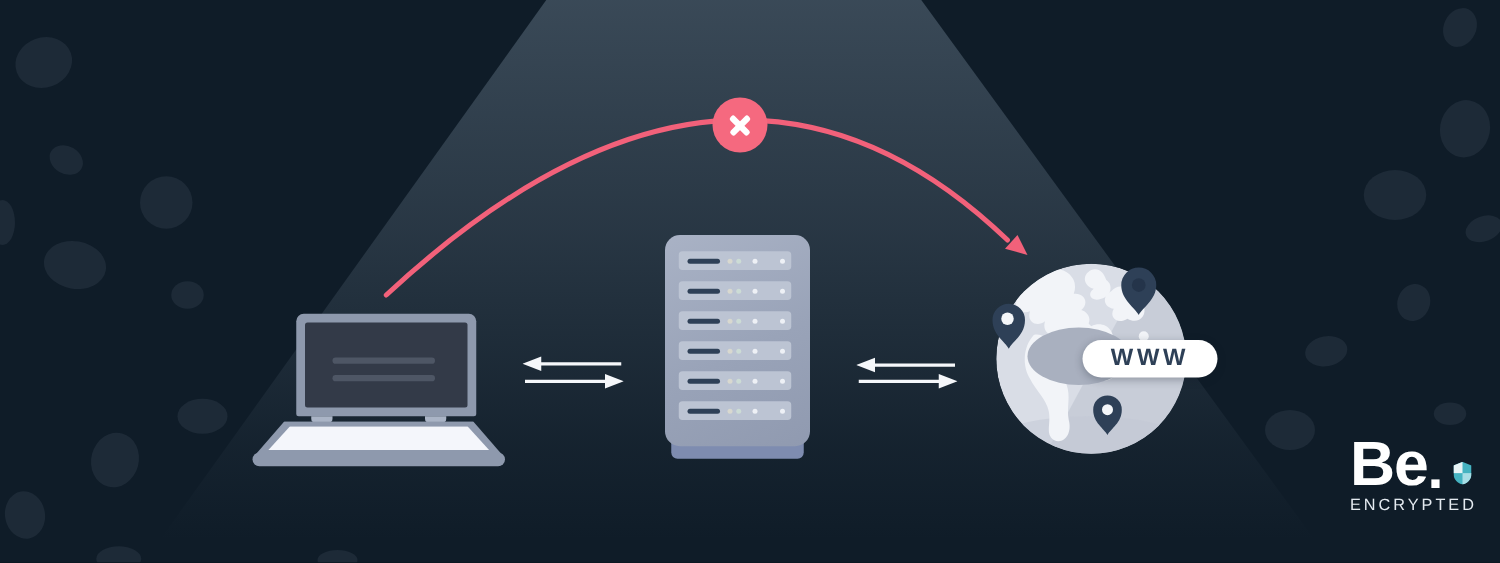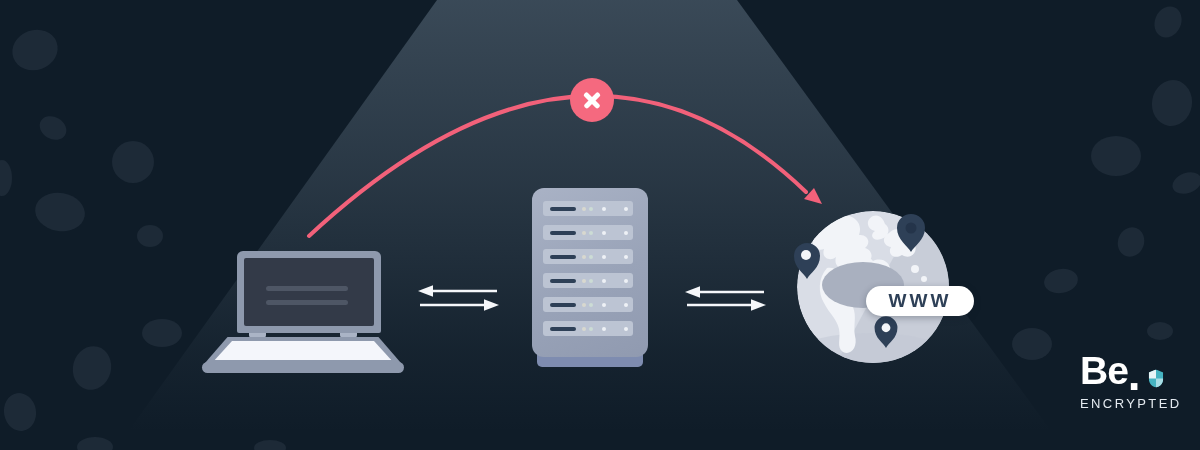--- a/index.html
+++ b/index.html
@@ -31,30 +31,30 @@
   .bay-line{position:absolute;left:7px;top:5.5px;width:26px;height:4px;border-radius:2px;background:var(--navy);}
   .bay-dot{position:absolute;top:5.5px;width:4px;height:4px;border-radius:50%;}
   
   .arrow{position:absolute;width:80px;height:14px;}
   
   .globe{position:absolute;left:793px;top:207px;width:160px;height:160px;}
   .www-pill{
     position:absolute;left:866px;top:272px;width:108px;height:30px;border-radius:16px;
     background:var(--pill-bg);box-shadow:0 2px 7px rgba(15,25,40,.30);
     display:flex;align-items:center;justify-content:center;
-    color:var(--navy);font-weight:bold;font-size:19px;letter-spacing:3px;margin-top:14px;
+    color:var(--navy);font-weight:bold;font-size:19px;letter-spacing:3px;
   }
   
   .arc-svg{position:absolute;left:0;top:0;pointer-events:none;}
   .x-badge{position:absolute;left:570px;top:78px;width:44px;height:44px;border-radius:50%;background:var(--badge-red);}
   .x-bar{position:absolute;left:12px;top:20px;width:20px;height:4.5px;border-radius:2px;background:#fff;}
   
   .logo{position:absolute;left:1080px;top:348px;width:110px;}
   .logo-row{display:flex;align-items:flex-end;}
-  .brand{color:var(--logo-white);font-weight:bold;font-size:39px;line-height:46px;letter-spacing:-1px;}
+  .brand{color:var(--logo-white);font-weight:bold;font-size:50px;line-height:46px;letter-spacing:-1px;}
   .brand-dot{color:var(--logo-white);font-weight:bold;font-size:46px;line-height:40px;}
   .shield{margin:0 0 5px 6px;}
   .tagline{color:var(--tagline-color);font-size:13px;font-weight:normal;letter-spacing:2.4px;margin-top:2px;}
 </style>
 </head>
 <body>
 
 <div class="stage">
 
   <div id="blobs">

